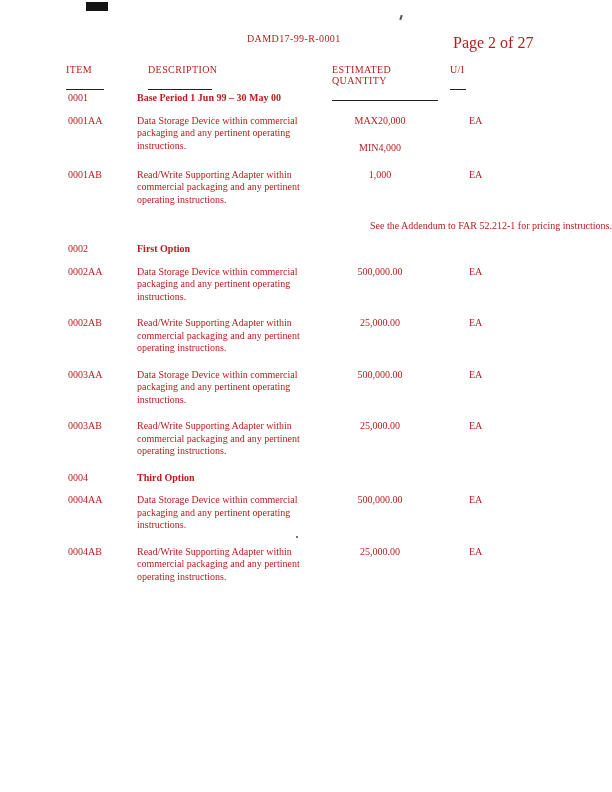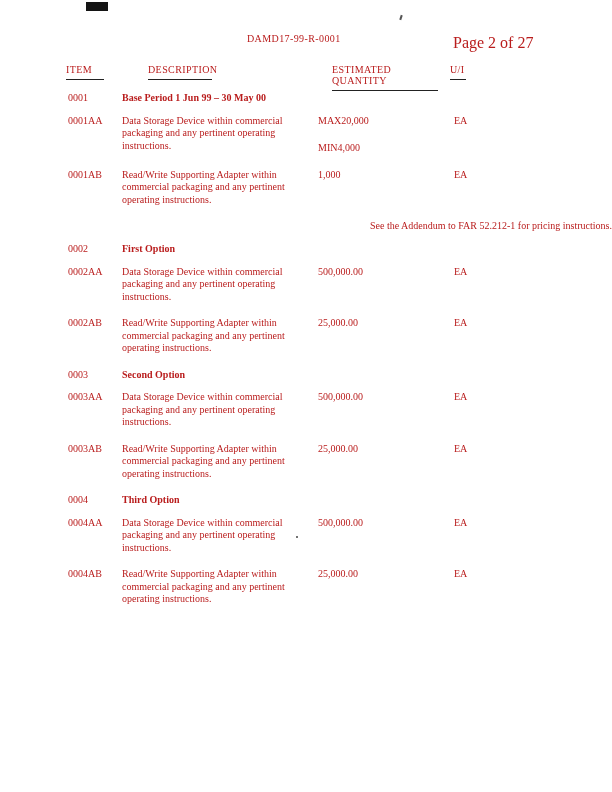--- a/index.html
+++ b/index.html
@@ -18,34 +18,34 @@
   .artifact.tick   { left: 400px; top: 15px; width: 2px; height: 5px; transform: rotate(18deg); background:#555; }
   .artifact.speck  { left: 296px; top: 536px; width: 2px; height: 2px; border-radius:50%; background:#444; }
 
   
   .doc-number { position: absolute; left: 247px; top: 33px; font-size: 10px; letter-spacing: 0.4px; }
   .page-label { position: absolute; left: 453px; top: 34px; font-size: 16px; }
 
   
   .content { position: absolute; top: 64px; left: 0; right: 0; }
   .thead { position: relative; height: 16px; margin-bottom: 6px; font-size: 10px; }
-  .th { position: absolute; top: 0; border-bottom: 1px solid #222; padding-bottom: 4px; letter-spacing: 0.4px; }
+  .th { position: absolute; top: 0; border-bottom: 1px solid #222; padding-bottom: 14px; letter-spacing: 0.4px; }
   .th-item { left: 66px;  width: 38px; }
   .th-desc { left: 148px; width: 64px; }
   .th-qty  { left: 332px; width: 106px; }
   .th-ui   { left: 450px; width: 16px; }
 
   .section { margin-top: 12px; }
   .row { display: flex; align-items: flex-start; font-size: 10px; line-height: 1.25; margin-bottom: 14px; }
   .title-row { margin-bottom: 10px; }
-  .c-item { margin-left: 68px; width: 54px; flex: none; }
+  .c-item { margin-left: 68px; width: 69px; flex: none; }
   .c-desc { width: 196px; flex: none; }
   .title-row .c-desc { font-weight: bold; }
   .c-qty { width: 94px; flex: none; }
-  .qty-line { display: flex; justify-content: flex-start; }
+  .qty-line { display: flex; justify-content: center; }
   .qty-line + .qty-line { margin-top: 15px; }
   .c-ui { margin-left: 42px; width: 40px; flex: none; }
 
   .pricing-note { margin: 8px 0 10px 88px; font-size: 10px; text-align: right; }
 </style>
 </head>
 <body>
 
 <div class="page">
 
@@ -120,24 +120,20 @@
             <div class="c-qty">
               <div class="qty-line">
                 <span class="qty-label"></span>
                 <span class="qty-value">25,000.00</span>
               </div>
             </div>
             <div class="c-ui">EA</div>
           </div>
         </section>
         <section class="section">
-          <div class="row title-row">
-            <div class="c-item">0003</div>
-            <div class="c-desc">Second Option</div>
-          </div>
           <div class="row">
             <div class="c-item">0003AA</div>
             <div class="c-desc">Data Storage Device within commercial packaging and any pertinent operating instructions.</div>
             <div class="c-qty">
               <div class="qty-line">
                 <span class="qty-label"></span>
                 <span class="qty-value">500,000.00</span>
               </div>
             </div>
             <div class="c-ui">EA</div>

